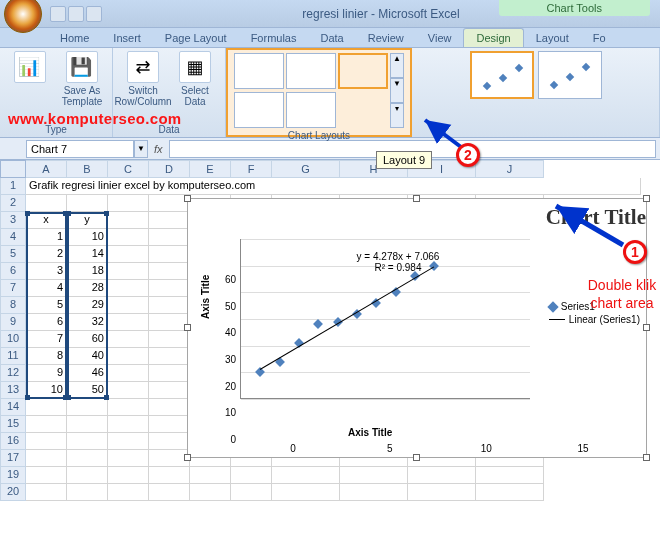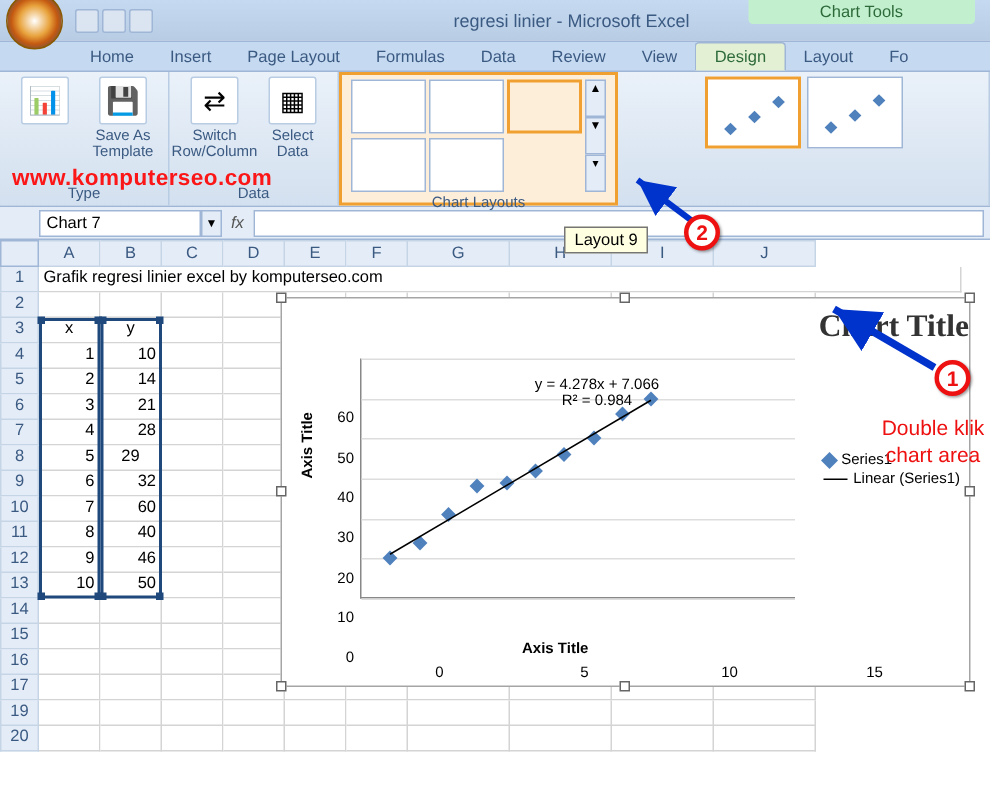--- a/index.html
+++ b/index.html
@@ -234,21 +234,21 @@
         <div class="cell" style="width: 41px;"></div>
         <div class="cell" style="width: 41px;"></div>
         <div class="cell" style="width: 68px;"></div>
         <div class="cell" style="width: 68px;"></div>
         <div class="cell" style="width: 68px;"></div>
         <div class="cell" style="width: 68px;"></div>
       </div>
       <div class="row">
         <div class="rh">6</div>
         <div class="cell" style="width: 41px;">3</div>
-        <div class="cell" style="width: 41px;">21</div>
+        <div class="cell" style="width: 41px;">18</div>
         <div class="cell" style="width: 41px;"></div>
         <div class="cell" style="width: 41px;"></div>
         <div class="cell" style="width: 41px;"></div>
         <div class="cell" style="width: 41px;"></div>
         <div class="cell" style="width: 68px;"></div>
         <div class="cell" style="width: 68px;"></div>
         <div class="cell" style="width: 68px;"></div>
         <div class="cell" style="width: 68px;"></div>
       </div>
       <div class="row">
@@ -260,21 +260,21 @@
         <div class="cell" style="width: 41px;"></div>
         <div class="cell" style="width: 41px;"></div>
         <div class="cell" style="width: 68px;"></div>
         <div class="cell" style="width: 68px;"></div>
         <div class="cell" style="width: 68px;"></div>
         <div class="cell" style="width: 68px;"></div>
       </div>
       <div class="row">
         <div class="rh">8</div>
         <div class="cell" style="width: 41px;">5</div>
-        <div class="cell" style="width: 41px; text-align: center;">29</div>
+        <div class="cell" style="width: 41px;">29</div>
         <div class="cell" style="width: 41px;"></div>
         <div class="cell" style="width: 41px;"></div>
         <div class="cell" style="width: 41px;"></div>
         <div class="cell" style="width: 41px;"></div>
         <div class="cell" style="width: 68px;"></div>
         <div class="cell" style="width: 68px;"></div>
         <div class="cell" style="width: 68px;"></div>
         <div class="cell" style="width: 68px;"></div>
       </div>
       <div class="row">

